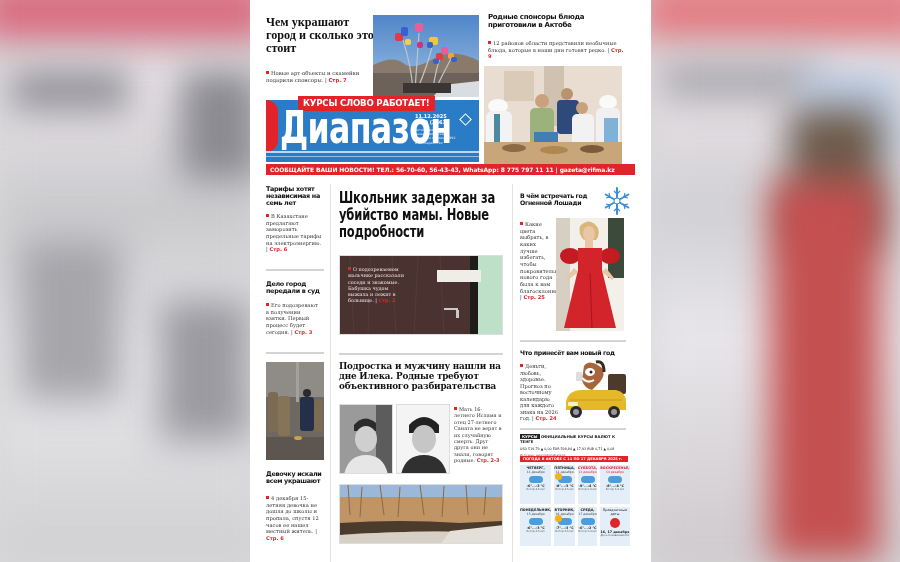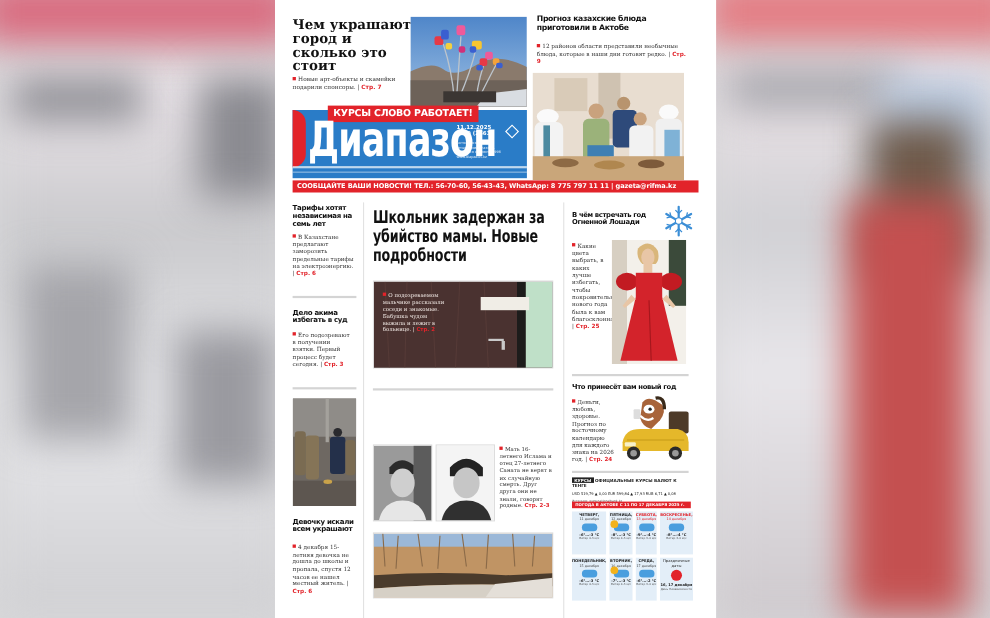--- a/index.html
+++ b/index.html
@@ -78,21 +78,21 @@
   <div class="bd bd-r-mid"></div>
     <div class="bd bd-r-top"></div>
   <div class="bd bd-r-d1"></div>
     <div class="bd bd-r-d2"></div>
     <div class="bd bd-r-d3"></div>
     <div class="bd bd-r-d4"></div>
 </div>
 
 <div class="page">
 
-  <div class="abs hl" style="left:16px;top:16px;width:110px;font-size:12.2px;">Чем украшают город и сколько это стоит</div>
+  <div class="abs hl" style="left:16px;top:16px;width:110px;font-size:12.2px;font-family:Liberation Serif, serif;">Чем украшают город и сколько это стоит</div>
   <div class="abs body-txt" style="left:16px;top:70px;width:100px;font-size:5.3px;">
     <span class="bullet"></span><span>Новые арт-объекты и скамейки подарили спонсоры.</span> | <span class="ref">Стр. 7</span>
   </div>
   <div class="photo" style="left:123px;top:15px;width:106px;height:82px;border:none;">
     <svg width="106" height="82" viewBox="0 0 106 82">
       <defs>
           <linearGradient id="sky" x1="0" y1="0" x2="0" y2="1">
             <stop offset="0" stop-color="#4f86c9"></stop>
             <stop offset="1" stop-color="#9fc1e4"></stop>
           </linearGradient>
@@ -117,21 +117,21 @@
       <rect x="44" y="27" width="6" height="6" rx="2" fill="#d1307a"></rect>
         <rect x="68" y="32" width="7" height="7" rx="2" fill="#ef5a9a"></rect>
       <rect x="75" y="38" width="6" height="6" rx="2" fill="#f4a23a"></rect>
         <rect x="63" y="38" width="7" height="7" rx="2" fill="#e63946"></rect>
       <rect x="78" y="42" width="6" height="5" rx="2" fill="#3a5fd0"></rect>
         <rect x="60" y="44" width="6" height="5" rx="2" fill="#3a5fd0"></rect>
       <rect x="30" y="68" width="48" height="10" fill="#3b3633"></rect>
     </svg>
   </div>
 
-  <div class="abs hl-sans" style="left:238px;top:14px;width:130px;font-size:7px;letter-spacing:-.3px;">Прогноз казахские блюда приготовили в Актобе</div>
+  <div class="abs hl-sans" style="left:238px;top:14px;width:130px;font-size:7px;letter-spacing:-.3px;">Родные спонсоры блюда приготовили в Актобе</div>
   <div class="abs body-txt" style="left:238px;top:40px;width:140px;font-size:5.2px;">
     <span class="bullet"></span><span>12 районов области представили необычные блюда, которые в наши дни готовят редко.</span> | <span class="ref">Стр. 9</span>
   </div>
   <div class="photo" style="left:234px;top:66px;width:138px;height:98px;border:none;">
     <svg width="138" height="98" viewBox="0 0 138 98">
       <rect width="138" height="98" fill="#e8ddd0"></rect>
       <rect x="20" y="5" width="30" height="30" fill="#d9cbb8"></rect>
         <rect x="60" y="0" width="20" height="60" fill="#cfc2b1"></rect>
       <ellipse cx="14" cy="40" rx="10" ry="7" fill="#fafafa"></ellipse>
         <rect x="2" y="45" width="26" height="45" rx="6" fill="#f3f3f3"></rect>
@@ -170,21 +170,21 @@
     </div>
   </div>
   <div class="diamond"></div>
   <div class="news-bar">СООБЩАЙТЕ ВАШИ НОВОСТИ!  ТЕЛ.: 56-70-60, 56-43-43, WhatsApp: 8 775 797 11 11  |  gazeta@rifma.kz</div>
 
   <div class="abs hl-sans" style="left:16px;top:186px;width:60px;font-size:6.4px;letter-spacing:-.3px;">Тарифы хотят независимая на семь лет</div>
   <div class="abs body-txt" style="left:16px;top:213px;width:56px;font-size:5.2px;">
     <span class="bullet"></span><span>В Казахстане предлагают заморозить предельные тарифы на электроэнергию.</span> | <span class="ref">Стр. 6</span>
   </div>
   <div class="rule" style="left:16px;top:269px;width:58px;"></div>
-  <div class="abs hl-sans" style="left:16px;top:281px;width:60px;font-size:6.4px;letter-spacing:-.3px;">Дело акима избегать в суд</div>
+  <div class="abs hl-sans" style="left:16px;top:281px;width:60px;font-size:6.4px;letter-spacing:-.3px;">Дело город передали в суд</div>
   <div class="abs body-txt" style="left:16px;top:302px;width:56px;font-size:5.2px;">
     <span class="bullet"></span><span>Его подозревают в получении взятки. Первый процесс будет сегодня.</span> | <span class="ref">Стр. 3</span>
   </div>
   <div class="rule" style="left:16px;top:352px;width:58px;"></div>
   <div class="photo" style="left:16px;top:362px;width:58px;height:98px;border:none;">
     <svg width="58" height="98" viewBox="0 0 58 98">
       <rect width="58" height="98" fill="#6e6862"></rect>
       <rect width="58" height="35" fill="#8f8c88"></rect>
       <rect x="30" y="0" width="3" height="40" fill="#a4a19c"></rect>
       <rect x="0" y="75" width="58" height="23" fill="#5d5650"></rect>
@@ -219,20 +219,21 @@
       <rect x="97" y="14" width="44" height="12" fill="#f0ede6"></rect>
       <rect x="104" y="52" width="14" height="2" fill="#c9c9c9"></rect>
         <rect x="116" y="54" width="3" height="8" fill="#c9c9c9"></rect>
     </svg>
     <div class="abs body-txt" style="left:8px;top:10px;width:58px;font-size:4.9px;color:#f0e8e4;">
       <span class="bullet"></span><span>О подозреваемом мальчике рассказали соседи и знакомые. Бабушка чудом выжила и лежит в больнице.</span> | <span class="ref">Стр. 2</span>
     </div>
   </div>
   <div class="rule" style="left:89px;top:353px;width:164px;"></div>
 
+  <div class="abs hl" style="left:89px;top:362px;width:170px;font-size:8.8px;line-height:1.12;letter-spacing:-.2px;">Подростка и мужчину нашли на дне Илека. Родные требуют объективного разбирательства</div>
   <div class="photo" style="left:89px;top:404px;width:54px;height:70px;">
     <svg width="54" height="70" viewBox="0 0 54 70">
       <rect width="54" height="70" fill="#9a9a9a"></rect>
       <rect x="36" y="0" width="18" height="70" fill="#5c5c5c"></rect>
       <path d="M14 20 Q24 8 36 18 L36 26 L14 26Z" fill="#2b2b2b"></path>
       <ellipse cx="26" cy="34" rx="11" ry="13" fill="#cfcfcf"></ellipse>
       <path d="M4 70 Q8 50 26 50 Q44 50 48 70Z" fill="#e6e6e6"></path>
     </svg>
   </div>
   <div class="photo" style="left:146px;top:404px;width:54px;height:70px;">

